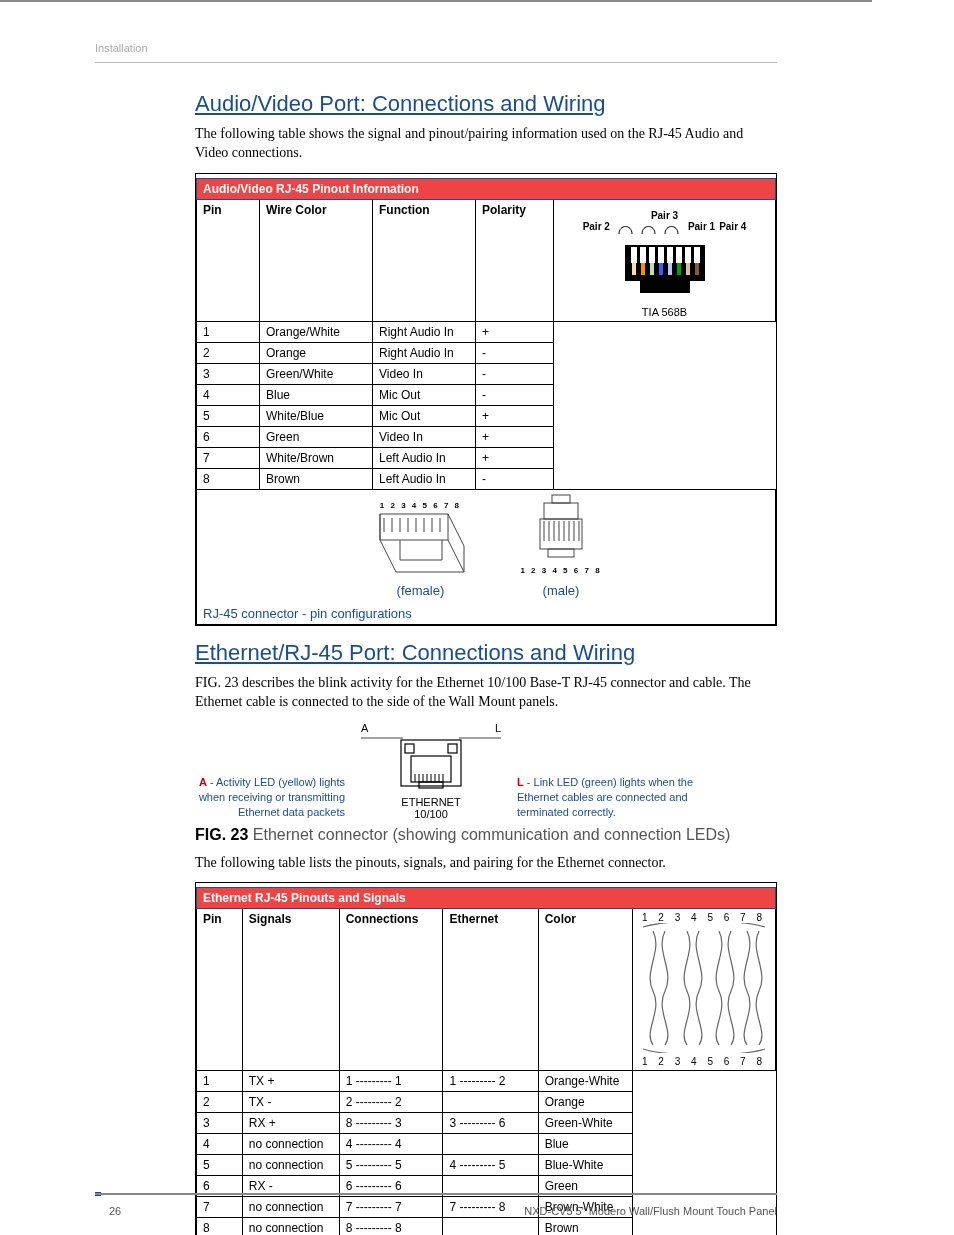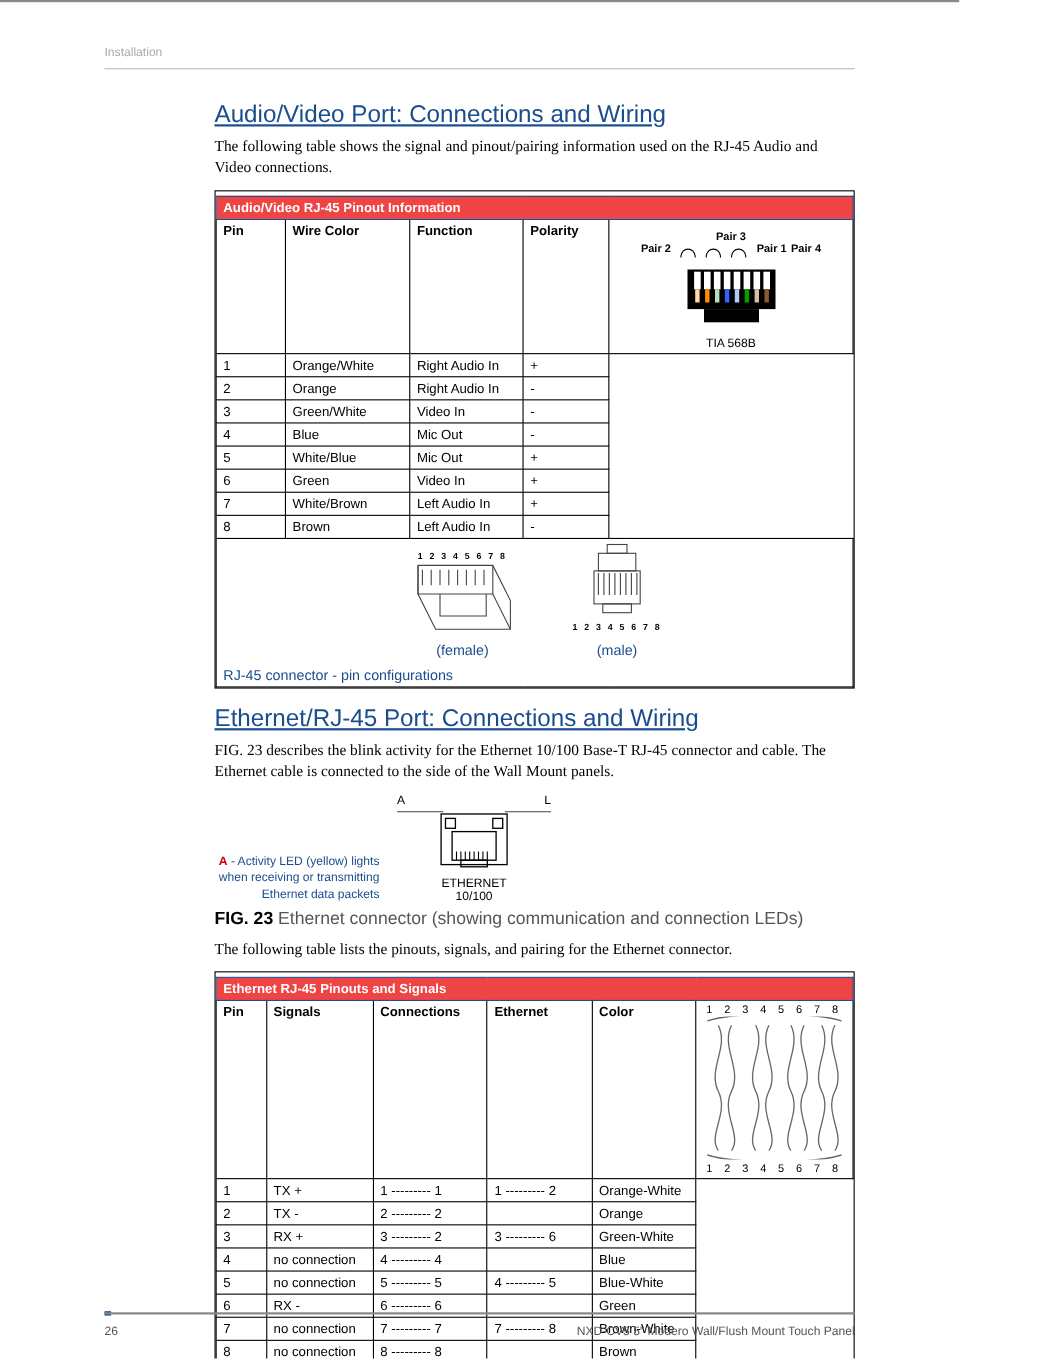--- a/index.html
+++ b/index.html
@@ -10,21 +10,21 @@
   .header-rule{border:none;border-top:1px solid #bbb;margin:0 0 28px 0;}
   h2{color:#1a4d8f;font-weight:normal;font-size:22px;margin:0 0 8px 0;text-decoration:underline;}
   .body-text{font-family:"Times New Roman",Times,serif;font-size:14px;line-height:1.35;margin:0 0 10px 0;}
   .content{margin-left:100px;}
   table.data{border-collapse:collapse;width:100%;margin:4px 0 0 0;}
   table.data th,table.data td{border:1px solid #000;padding:3px 6px;font-size:12px;text-align:left;vertical-align:top;}
   table.data .title-row td{background:#ef4444;color:#fff;font-weight:bold;border-color:#1a4d8f;}
   .table-wrap{border:1px solid #000;margin-bottom:14px;}
   .fig-caption{font-size:16px;color:#555;margin:6px 0 10px 0;}
   .fig-caption b{color:#000;}
-  .footer{position:absolute;left:95px;right:95px;bottom:18px;font-size:11px;color:#555;display:flex;justify-content:space-between;}
+  .footer{position:absolute;left:109px;right:95px;bottom:18px;font-size:11px;color:#555;display:flex;justify-content:space-between;}
   
   .pin-diagram-cell{text-align:center;padding:14px 6px 10px 6px;font:11px Arial;}
   .blue-label{color:#1a4d8f;font-size:13px;}
   .eth-fig{display:flex;align-items:flex-end;gap:16px;margin:8px 0 4px 0;}
   .eth-fig .desc{font-size:11px;color:#1a4d8f;line-height:1.35;flex:0 0 150px;}
   .eth-fig .desc b{color:#c00;}
   .eth-fig .desc.right{flex:0 0 215px;text-align:left;}
   .eth-fig .center{flex:0 0 140px;text-align:center;font:11px Arial;color:#000;}
 </style>
 </head>
@@ -237,20 +237,23 @@
                 <line x1="70" y1="40" x2="70" y2="48"></line>
                 <line x1="74" y1="40" x2="74" y2="48"></line>
                 <line x1="78" y1="40" x2="78" y2="48"></line>
                 <line x1="82" y1="40" x2="82" y2="48"></line>
               </g>
           </g>
         </svg>
         <div>ETHERNET</div>
         <div>10/100</div>
       </div>
+      <div class="desc right">
+        <b>L</b><span> - Link LED (green) lights when the Ethernet cables are connected and terminated correctly.</span>
+      </div>
     </div>
     <div class="fig-caption"><b>FIG. 23</b><span>  Ethernet connector (showing communication and connection LEDs)</span></div>
 
     <p class="body-text">The following table lists the pinouts, signals, and pairing for the Ethernet connector.</p>
 
     <div class="table-wrap">
       <table class="data">
         <tbody>
             <tr class="title-row">
               <td colspan="6">Ethernet RJ-45 Pinouts and Signals</td>
@@ -303,21 +306,21 @@
             <tr>
               <td>2</td>
               <td>TX -</td>
               <td>2 --------- 2</td>
               <td></td>
               <td>Orange</td>
             </tr>
             <tr>
               <td>3</td>
               <td>RX +</td>
-              <td>3 --------- 2</td>
+              <td>8 --------- 3</td>
               <td>3 --------- 6</td>
               <td>Green-White</td>
             </tr>
             <tr>
               <td>4</td>
               <td>no connection</td>
               <td>4 --------- 4</td>
               <td></td>
               <td>Blue</td>
             </tr>

